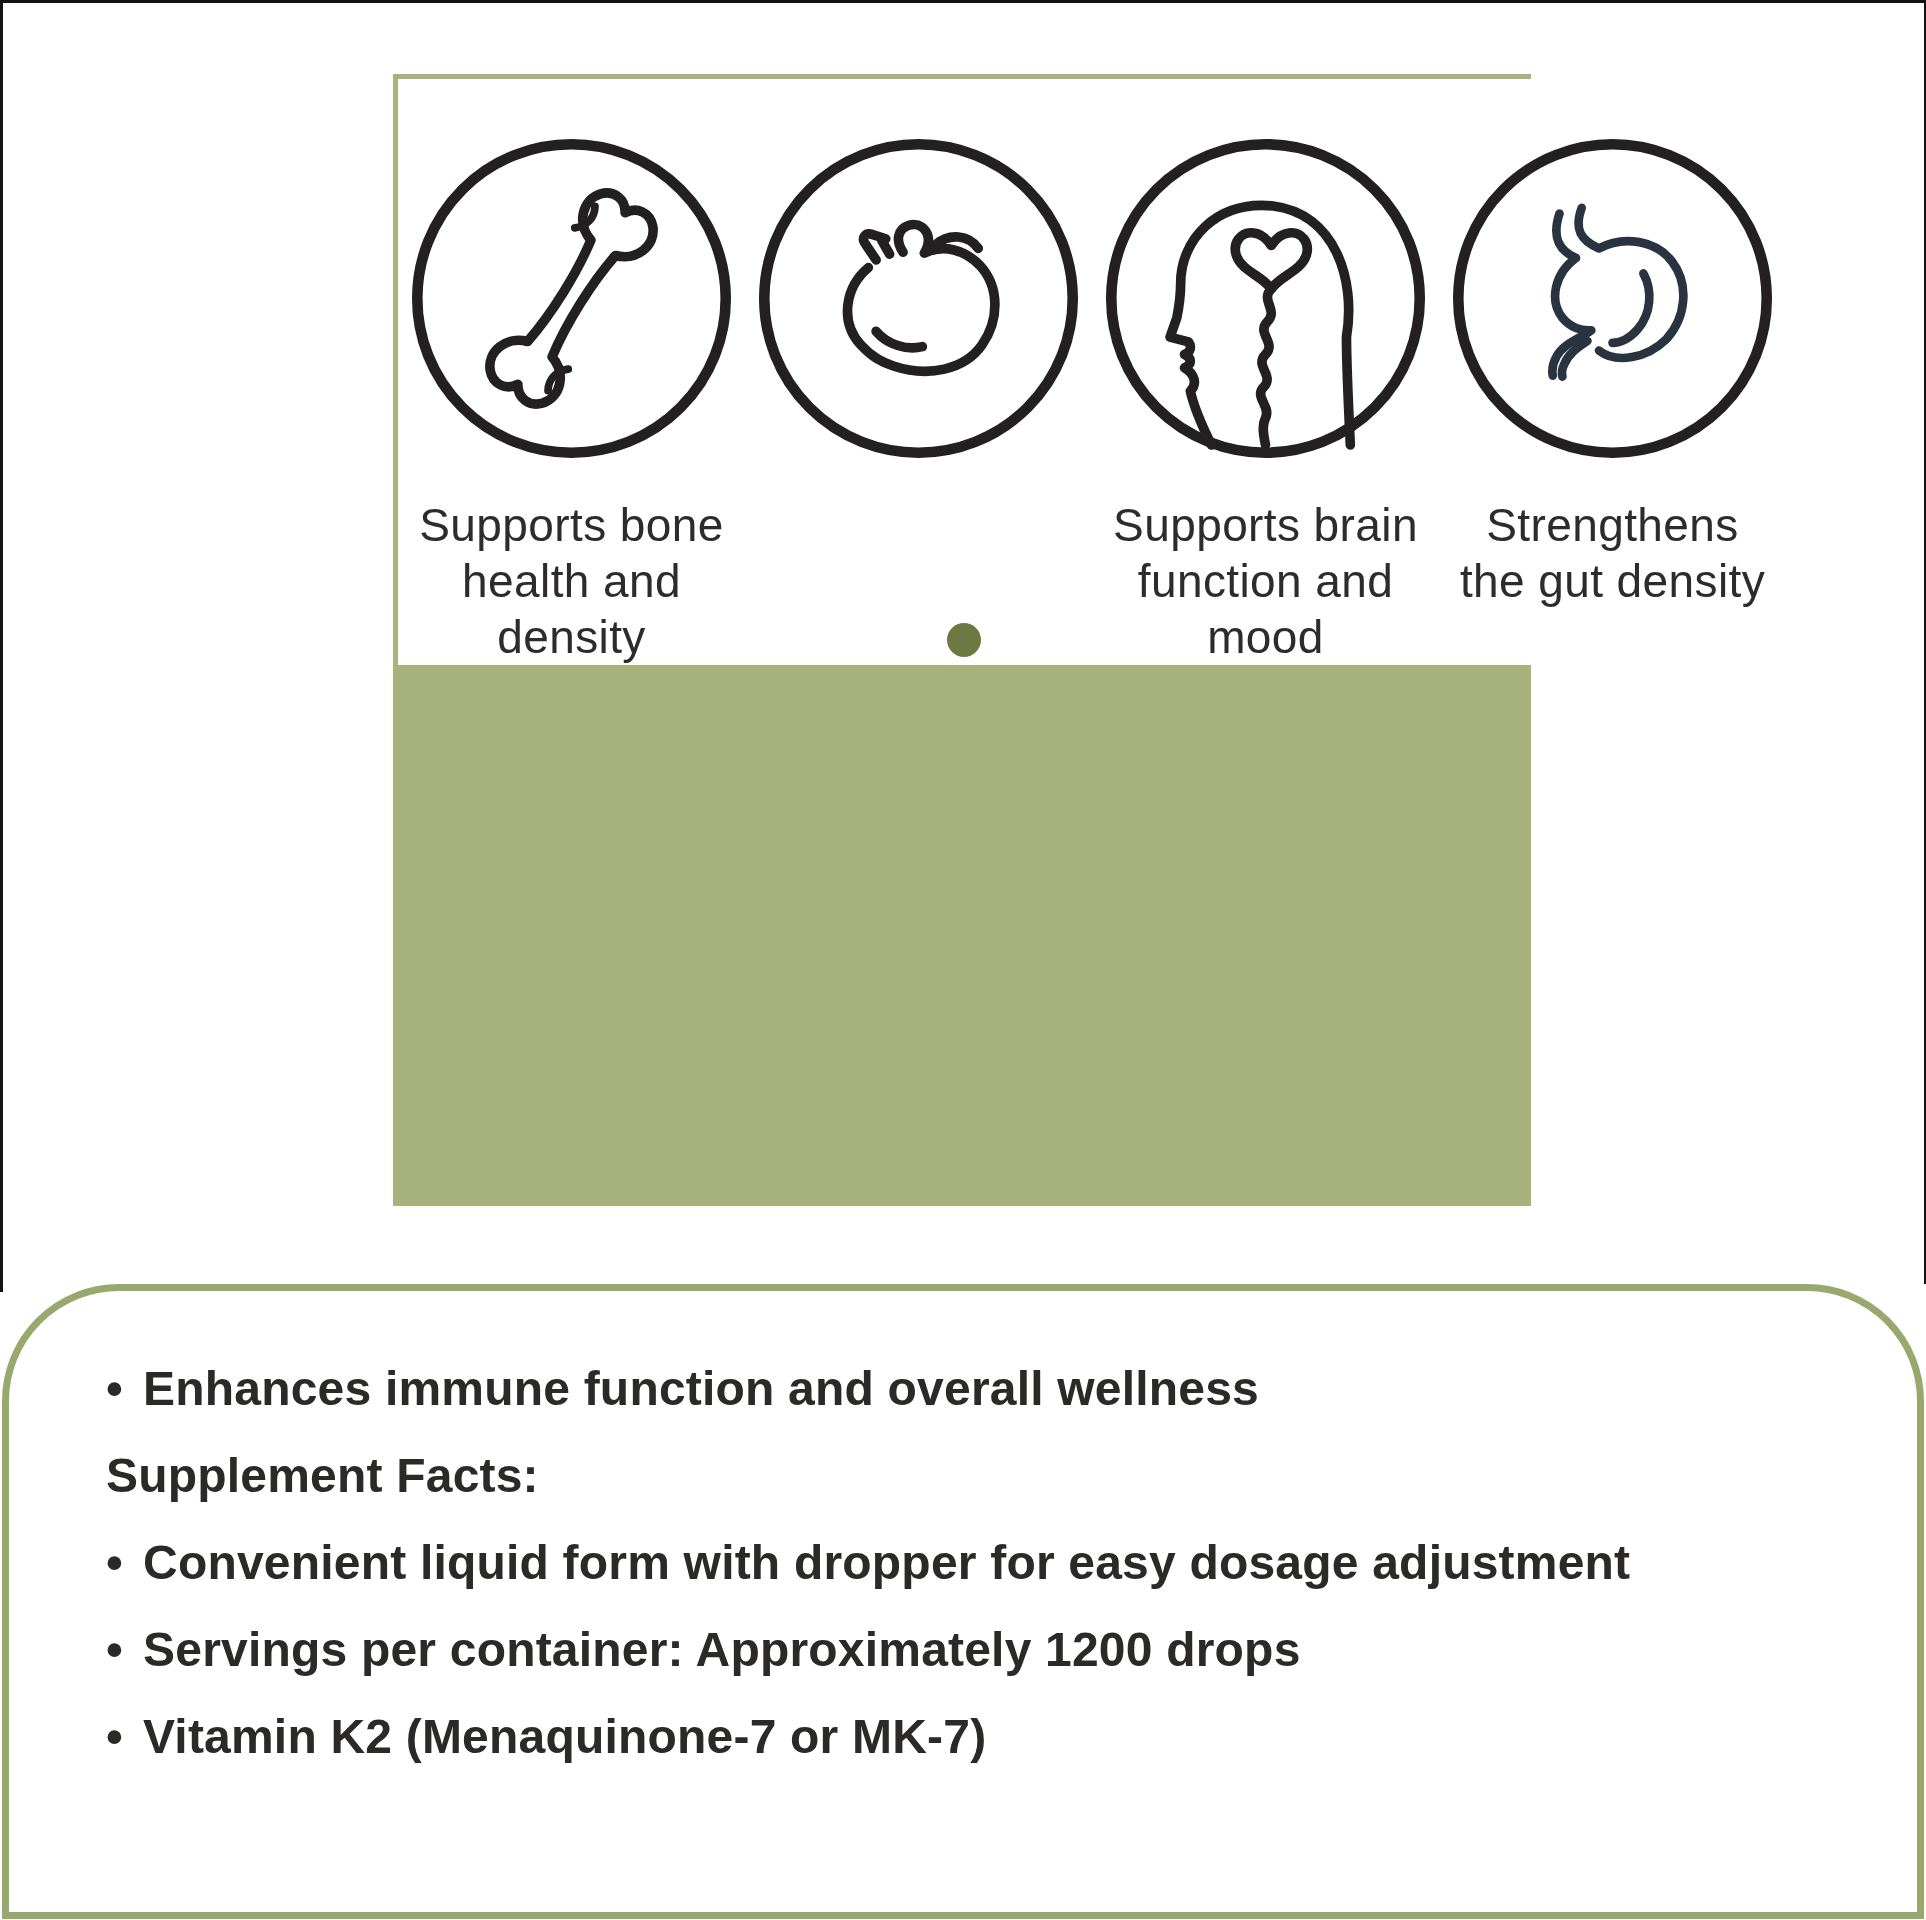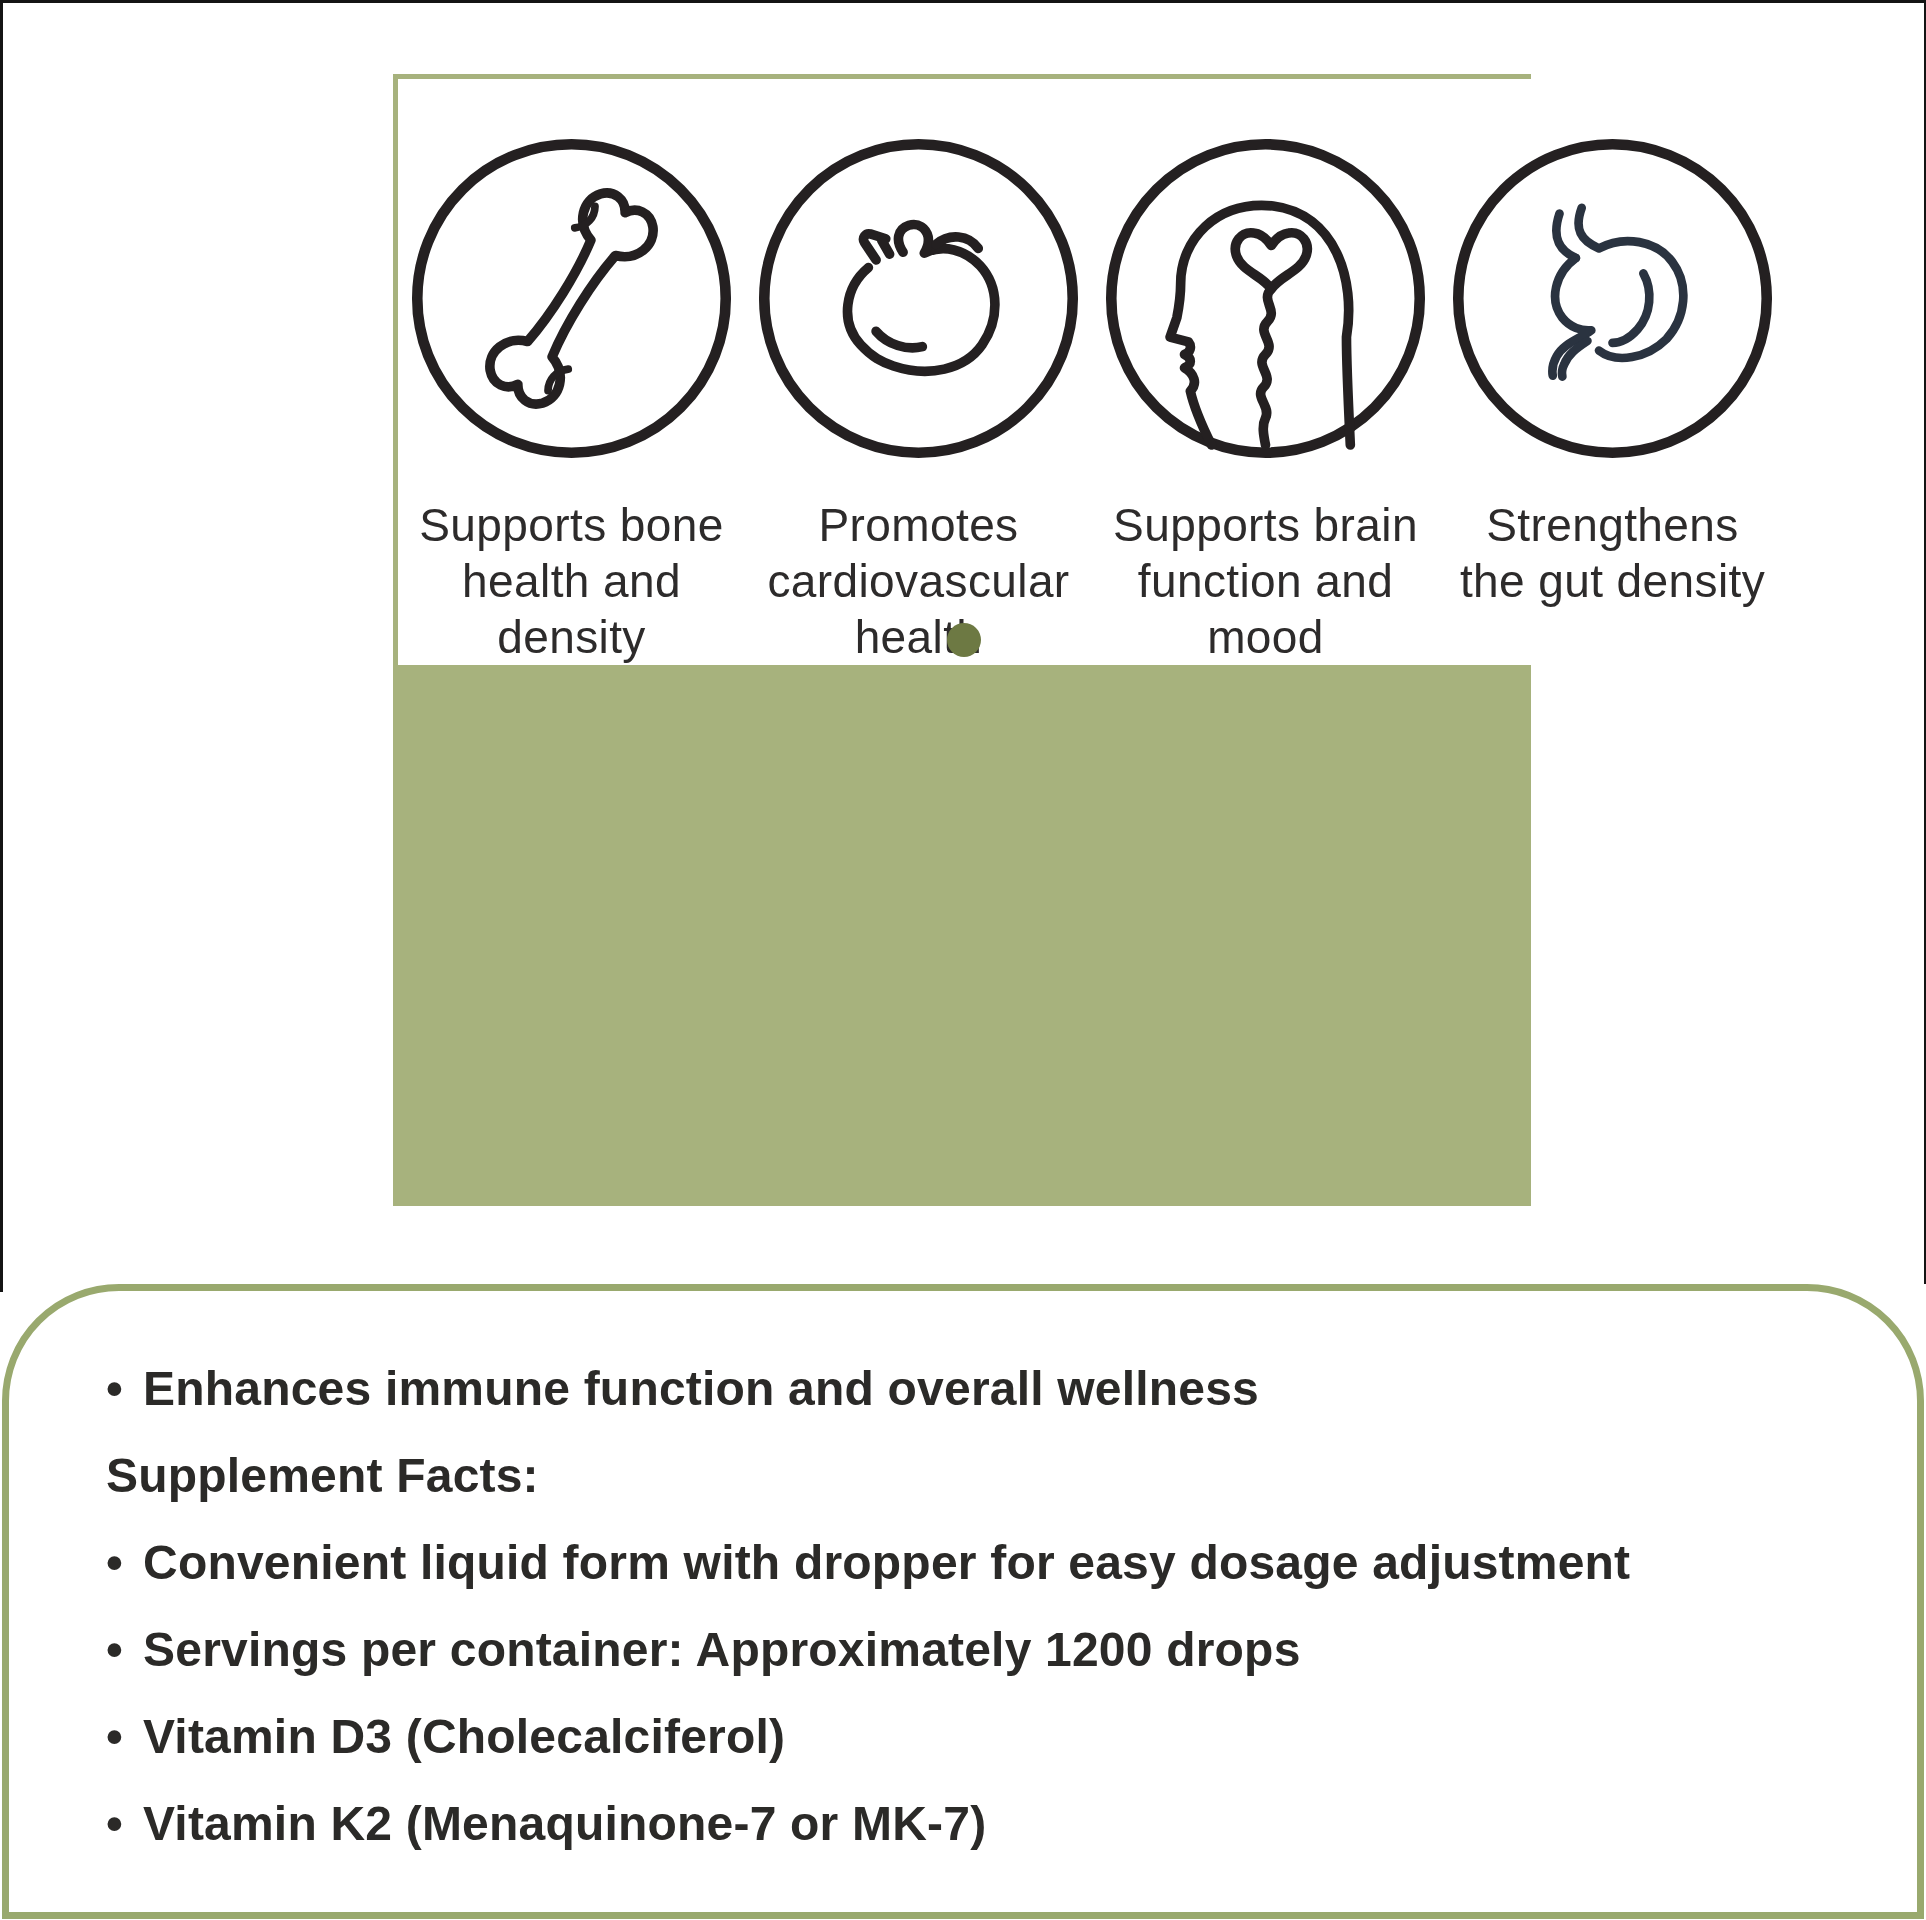--- a/index.html
+++ b/index.html
@@ -91,24 +91,20 @@
           <g transform="translate(180 180)">
             <path class="ic" d="M -52,-32 C -76,-12 -82,24 -60,48 C -48,61 -38,66 -26,70 C 10,82 48,74 66,48 C 84,22 84,-12 64,-34 C 48,-51 26,-56 8,-48"></path>
             <path class="ic" d="M -44,-40 L -56,-58 C -59,-63 -55,-68 -50,-67 L -34,-62"></path>
             <path class="ic" d="M -30,-46 L -38,-60"></path>
             <path class="ic" d="M -16,-48 C -24,-60 -22,-72 -10,-76 C 0,-79 8,-73 10,-64 C 11,-58 9,-52 6,-47"></path>
             <path class="ic" d="M 18,-56 C 32,-68 52,-66 62,-52"></path>
             <path class="ic" d="M -44,34 C -32,48 -12,54 4,50"></path>
           </g>
         </svg>
       </div>
-      <div class="cell-label">
-        <div>Promotes</div>
-        <div>cardiovascular health</div>
-      </div>
     </div>
 
     <div class="cell">
       <div class="icon-wrap">
         <svg viewBox="0 0 360 360">
           <circle class="ic-circle" cx="180" cy="180" r="160"></circle>
           <g transform="translate(180 180)">
             <path class="ic" d="M 88,152 C 86,110 84,70 84,40 C 94,-20 72,-88 8,-96 C -52,-102 -88,-60 -88,-16 C -88,0 -90,10 -92,20 L -99,40 L -80,45 C -76,50 -78,56 -84,58 C -76,62 -76,68 -84,72 C -74,78 -70,88 -78,96 C -74,114 -66,132 -56,152"></path>
             <path class="ic" d="M 6,-10 C -4,-24 -24,-28 -30,-44 C -35,-58 -25,-70 -12,-68 C -4,-67 2,-61 6,-55 C 10,-61 16,-67 24,-68 C 37,-70 47,-58 42,-44 C 36,-28 16,-24 6,-10 Z"></path>
             <path class="ic" d="M 6,-10 C -6,2 14,12 2,24 C -10,36 12,46 0,58 C -12,70 10,80 -2,92 C -12,102 6,112 0,124 C -4,132 -2,142 0,152"></path>
@@ -151,21 +147,18 @@
     <div class="info-line">
       <span class="bullet"></span><span>Supplement Facts:</span>
     </div>
     <div class="info-line">
       <span class="bullet">•</span><span>Convenient liquid form with dropper for easy dosage adjustment</span>
     </div>
     <div class="info-line">
       <span class="bullet">•</span><span>Servings per container: Approximately 1200 drops</span>
     </div>
     <div class="info-line">
-      <span class="bullet">•</span><span>Vitamin D3 (Cholecalciferol)</span>
-    </div>
-    <div class="info-line">
       <span class="bullet">•</span><span>Vitamin K2 (Menaquinone-7 or MK-7)</span>
     </div>
   </div>
 
 </div>
 
 
 </body></html>

